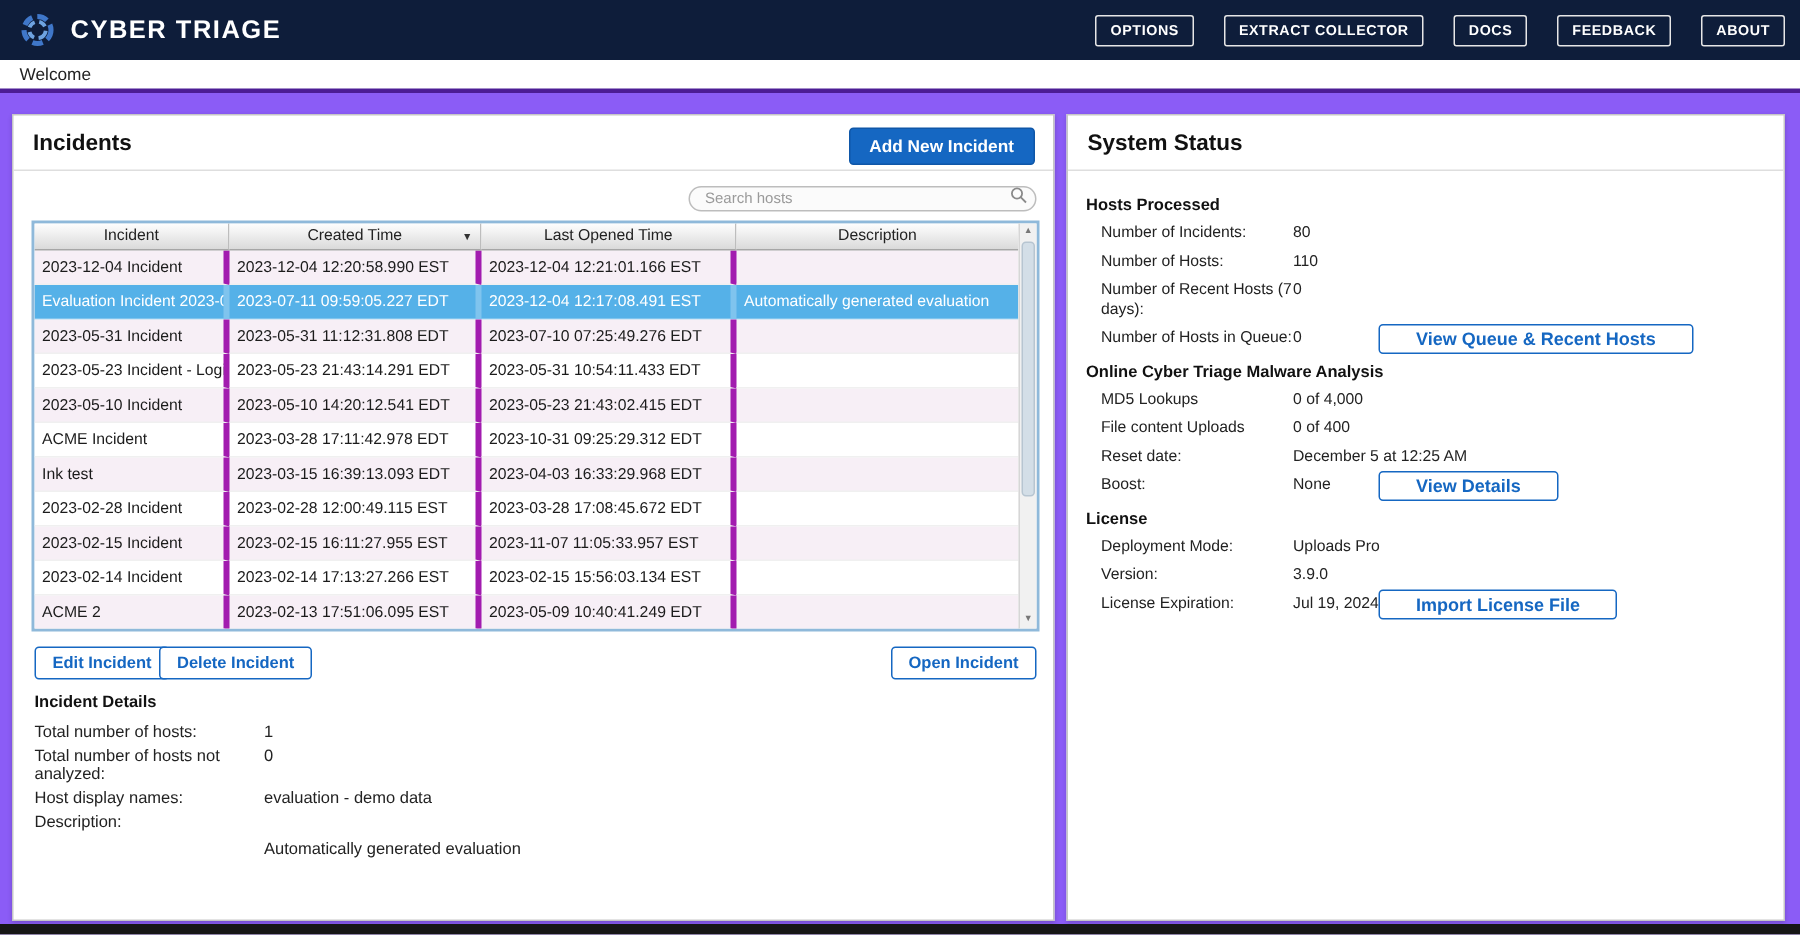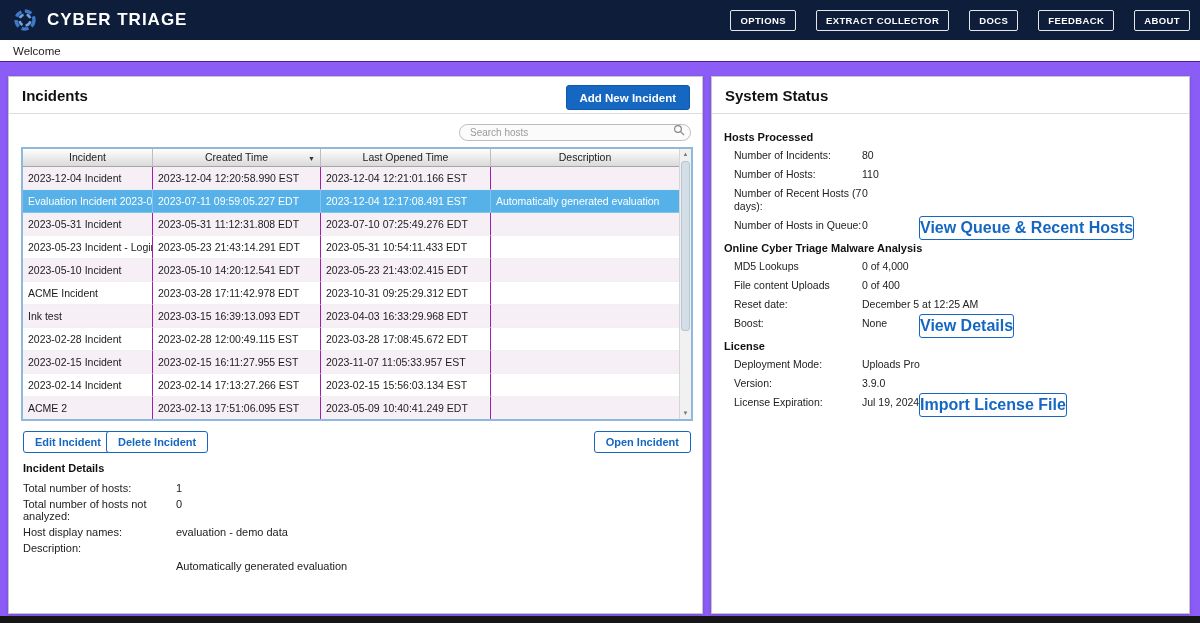--- a/index.html
+++ b/index.html
@@ -9,21 +9,21 @@
   
   .topbar { position:absolute; top:0; left:0; width:100%; height:40px; background:#0e1d3a; display:flex; align-items:center; }
   .logo-wrap { display:flex; align-items:center; gap:9px; padding-left:12px; }
   .logo-icon { width:26px; height:26px; }
   .logo-text { color:#fff; font-size:17px; font-weight:bold; letter-spacing:1px; }
   .topbar-buttons { margin-left:auto; display:flex; gap:20px; padding-right:10px; }
   .topbar-btn { background:transparent; border:1px solid #e6e6e6; color:#fff; font-family:inherit;
     font-size:9.5px; font-weight:bold; letter-spacing:.4px; padding:4px 9px; border-radius:2px; cursor:pointer; white-space:nowrap; }
 
   
-  .tabstrip { position:absolute; top:40px; left:0; width:100%; height:22px; background:#fff; border-bottom:1px solid #4c1d95; display:flex; align-items:center; }
+  .tabstrip { position:absolute; top:40px; left:0; width:100%; height:22px; background:#fff; border-bottom:3px solid #4c1d95; display:flex; align-items:center; }
   .tab-welcome { font-size:11.5px; color:#222; padding-left:13px; }
 
   
   .panel { position:absolute; background:#fff; border:1px solid #c6c6c6; box-shadow:0 1px 3px rgba(0,0,0,.18); }
   .panel-title { position:absolute; left:13px; top:10px; font-size:15px; font-weight:bold; color:#111; }
   .panel-sep { position:absolute; left:0; right:0; top:36px; border-top:1px solid #dedede; }
 
   .incidents-panel { left:8px; top:76px; width:695px; height:538px; }
   .status-panel { left:711px; top:76px; width:479px; height:538px; }
 
@@ -40,21 +40,21 @@
   .ttable { position:absolute; left:12px; top:70px; width:672px; height:274px; border:2px solid #8fb9da; background:#fff; }
   .tcontent { position:absolute; left:0; top:0; right:12px; bottom:0; overflow:hidden; }
   .thead { display:grid; grid-template-columns:130px 168px 170px 1fr; height:18px; }
   .th { position:relative; text-align:center; line-height:17px; font-size:10.5px; color:#222;
     background:linear-gradient(#fefefe,#dadada); border-right:1px solid #bdbdbd; border-bottom:1px solid #a6a6a6; cursor:pointer; white-space:nowrap; overflow:hidden; }
   .th:last-child { border-right:none; }
   .sort-icon { position:absolute; right:5px; top:1px; font-size:7px; color:#333; }
   .trow { display:grid; grid-template-columns:130px 168px 170px 1fr; height:23px; cursor:pointer; background:#fff; }
   .trow:nth-child(even) { background:#f7eff6; }
   .trow.selected { background:#55b1e8; }
-  .tc { font-size:10.5px; color:#1b1b1b; line-height:22px; padding:0 5px; border-right:1px solid #a21caf;
+  .tc { font-size:10.5px; color:#1b1b1b; line-height:22px; padding:0 5px; border-right:4px solid #a21caf;
     border-bottom:1px solid #f0f0f0; white-space:nowrap; overflow:hidden; }
   .tc:last-child { border-right:none; }
   .trow.selected .tc { color:#fff; border-color:rgba(255,255,255,.25); }
 
   .sbar { position:absolute; right:0; top:0; bottom:0; width:12px; background:#f1f1f1; border-left:1px solid #d6d6d6; }
   .sarrow { position:absolute; left:0; width:11px; height:11px; font-size:6px; color:#777; text-align:center; line-height:11px; cursor:pointer; }
   .sarrow.up { top:0; } .sarrow.down { bottom:0; }
   .sthumb { position:absolute; left:1px; width:9px; top:12px; height:170px; background:#d3dee7; border:1px solid #b7c5d1; border-radius:3px; cursor:pointer; }
 
   .blue-btn { background:#fff; border:1px solid #1567c2; color:#1567c2; font-family:inherit; font-weight:bold;
@@ -68,22 +68,22 @@
   .drow { display:flex; font-size:11px; color:#222; margin:4px 0; }
   .dlabel { width:153px; flex:none; }
   .drow.stacked { flex-direction:column; }
   .drow.stacked .dvalue { margin-left:153px; margin-top:6px; }
 
   
   .status-content { position:absolute; left:12px; top:44px; right:12px; }
   .sheading { font-size:11px; font-weight:bold; color:#111; margin:10px 0 6px 0; }
   .srow { position:relative; display:flex; font-size:10.5px; color:#222; margin:0 0 6px 10px; line-height:13px; }
   .slabel { width:128px; flex:none; }
-  .row-btn { position:absolute; left:185px; top:-3px; font-size:16px; font-weight:bold; color:#1567c2;
-    background:#fff; border:1px solid #1567c2; border-radius:3px; padding:2px 0; font-family:inherit; cursor:pointer; white-space:nowrap; }
+  .row-btn { position:absolute; left:185px; top:-3px; font-size:12px; font-weight:bold; color:#1567c2;
+    background:#fff; border:1px solid #1567c2; border-radius:3px; padding:2px 24px; font-family:inherit; cursor:pointer; white-space:nowrap; }
 
   .bottom-strip { position:absolute; left:0; bottom:0; width:100%; height:7px; background:#161616; }
 </style>
 </head>
 <body>
 
 <div class="root">
 
   <div class="topbar">
     <div class="logo-wrap">

